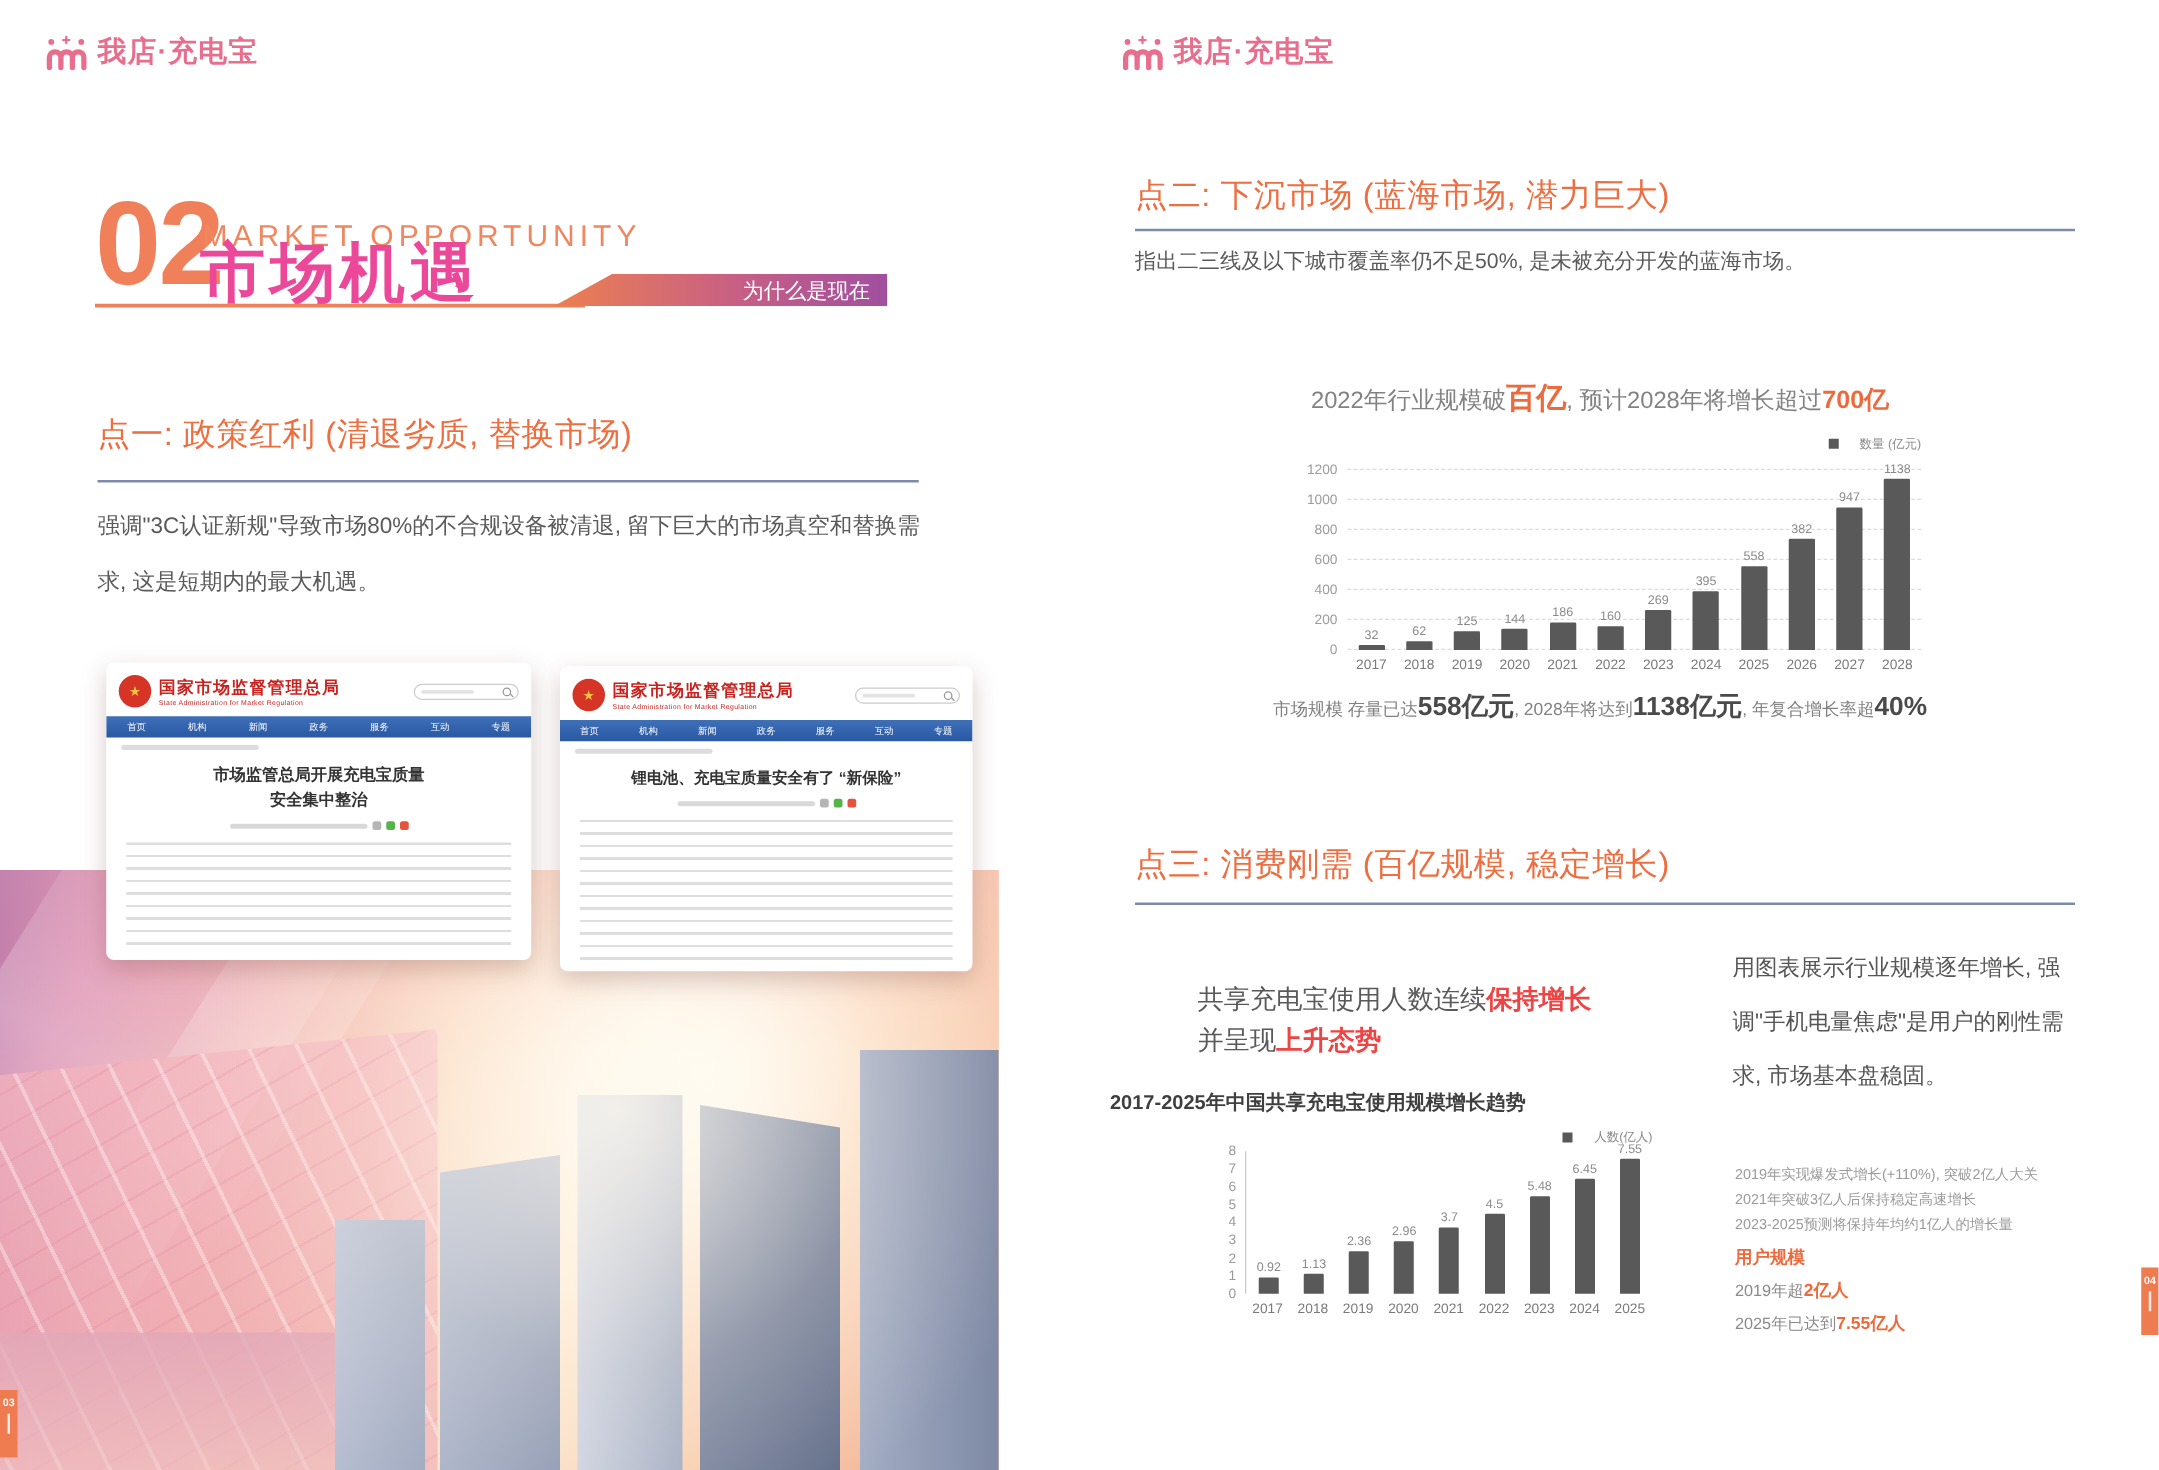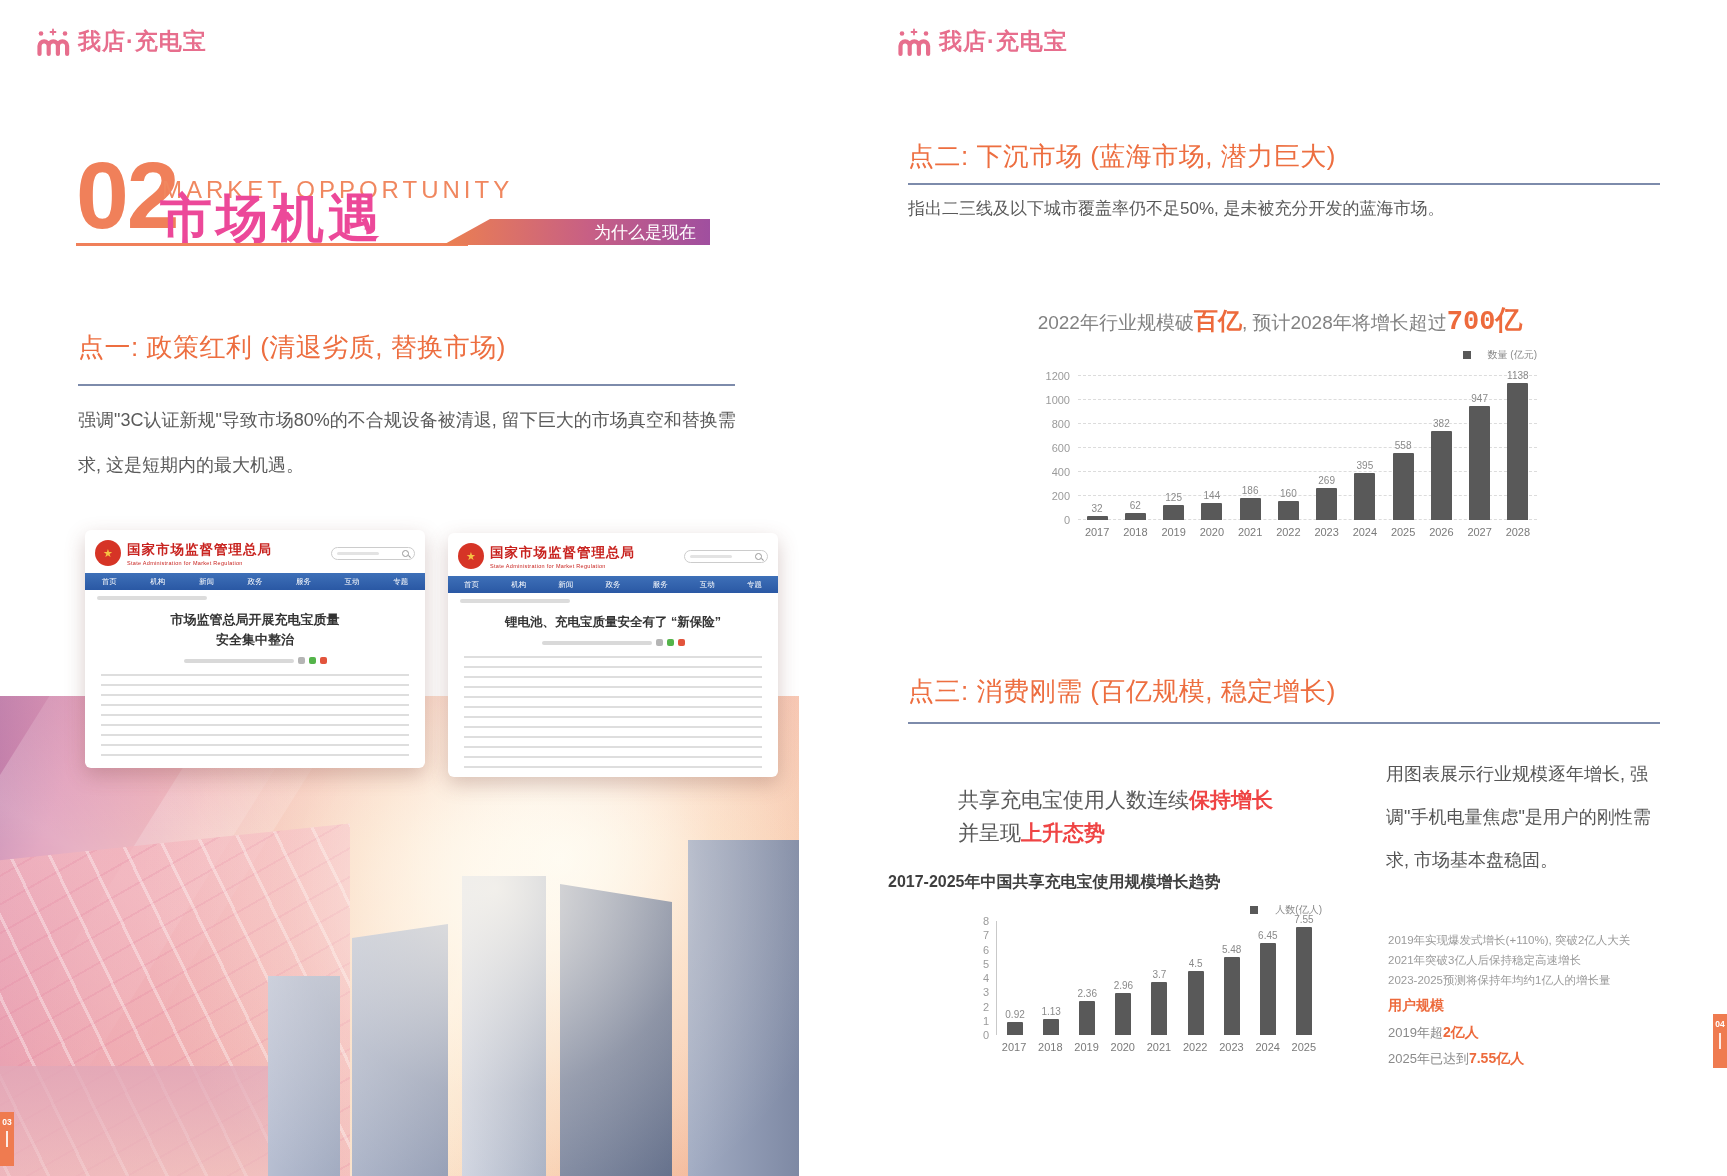--- a/index.html
+++ b/index.html
@@ -41,21 +41,21 @@
   .chart .bar{border-radius:1px 1px 0 0;}
   .chart .cats{display:flex;margin-left:46px;margin-top:6px;}
   .chart .cat{flex:1;text-align:center;font-size:11px;color:#7a7a7a;}
   .chart.axis-line .plot{border-left:1px solid #c9c9c9;}
   .chart.mb-legend .legend{margin-bottom:14px;}
   .chart.mb-legend2 .legend{margin-bottom:4px;}
 
   .chart1-title{text-align:center;white-space:nowrap;}
   .t-base{font-size:19px;color:#828282;}
   .t-strong{font-size:24px;font-weight:800;color:#ed6a3c;}
-  .t-big{font-size:27px;font-family:Liberation Mono, monospace;}
+  .t-big{font-size:20px;}
   .cap{text-align:center;white-space:nowrap;}
   .c-base{font-size:14px;color:#828282;}
   .c-strong{font-size:21px;font-weight:800;color:#4a4a4a;}
 
   .intro3{font-size:21px;color:#595959;line-height:33px;}
   .i-strong{font-weight:800;color:#ef4444;}
   .chart2-title{font-size:16px;font-weight:700;color:#3f3f3f;white-space:nowrap;}
   .side-para{font-size:18px;color:#565656;line-height:43px;}
   .note-line{font-size:11.5px;color:#9b9b9b;line-height:20px;}
   .us-title{font-size:14px;font-weight:700;color:#ed6a3c;margin-bottom:9px;}
@@ -338,20 +338,23 @@
         <div class="cat">2022</div>
         <div class="cat">2023</div>
         <div class="cat">2024</div>
         <div class="cat">2025</div>
         <div class="cat">2026</div>
         <div class="cat">2027</div>
         <div class="cat">2028</div>
       </div>
   </div>
 
+  <div class="abs cap" style="left:1000px;top:551px;width:560px;">
+    <span class="c-base">市场规模 存量已达</span><span class="c-strong">558亿元</span><span class="c-base">, 2028年将达到</span><span class="c-strong">1138亿元</span><span class="c-base">, 年复合增长率超</span><span class="c-strong">40%</span>
+  </div>
 
   <div class="abs point-h" style="left:908px;top:674px;">点三: 消费刚需 (百亿规模, 稳定增长)</div>
   <div class="abs h-rule" style="left:908px;top:722px;width:752px;"></div>
 
   <div class="abs intro3" style="left:958px;top:783px;">
     <span>共享充电宝使用人数连续</span><span class="i-strong">保持增长</span><br>
     <span>并呈现</span><span class="i-strong">上升态势</span>
   </div>
 
   <div class="abs chart2-title" style="left:888px;top:872px;">2017-2025年中国共享充电宝使用规模增长趋势</div>

